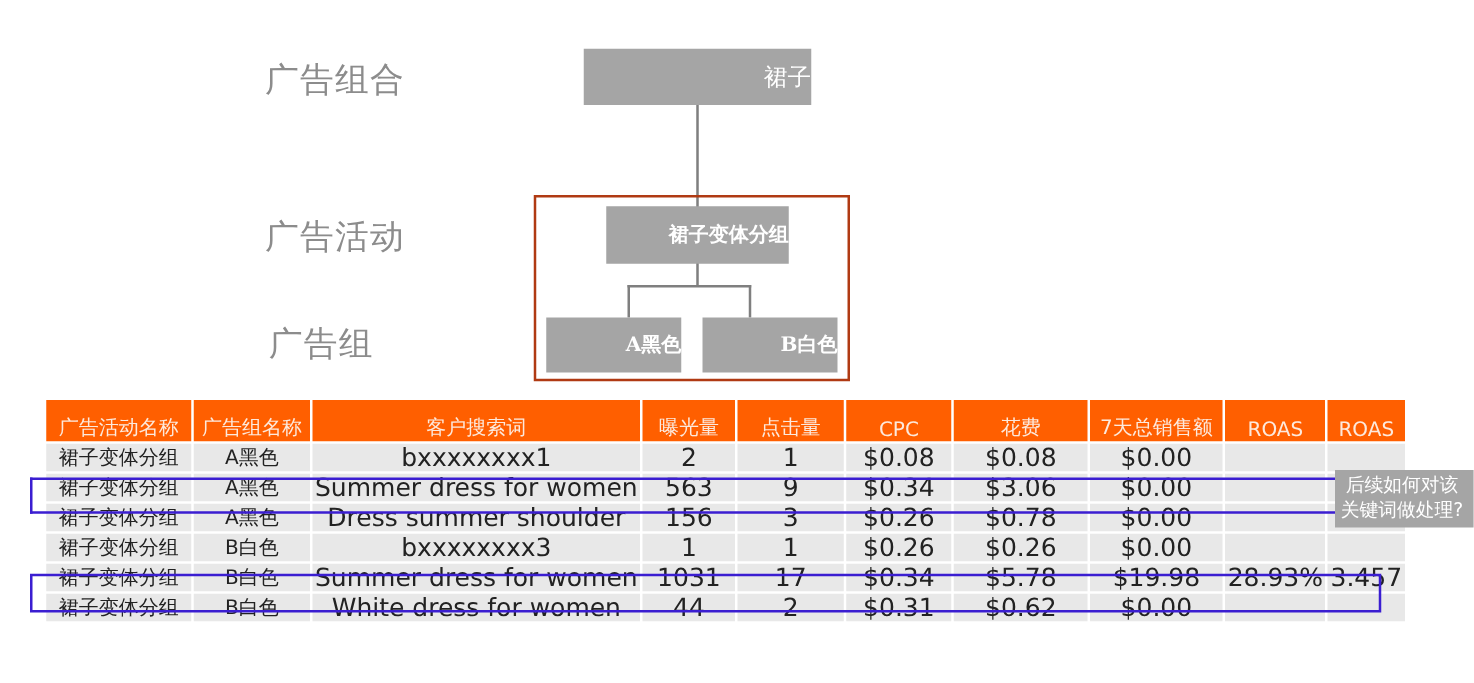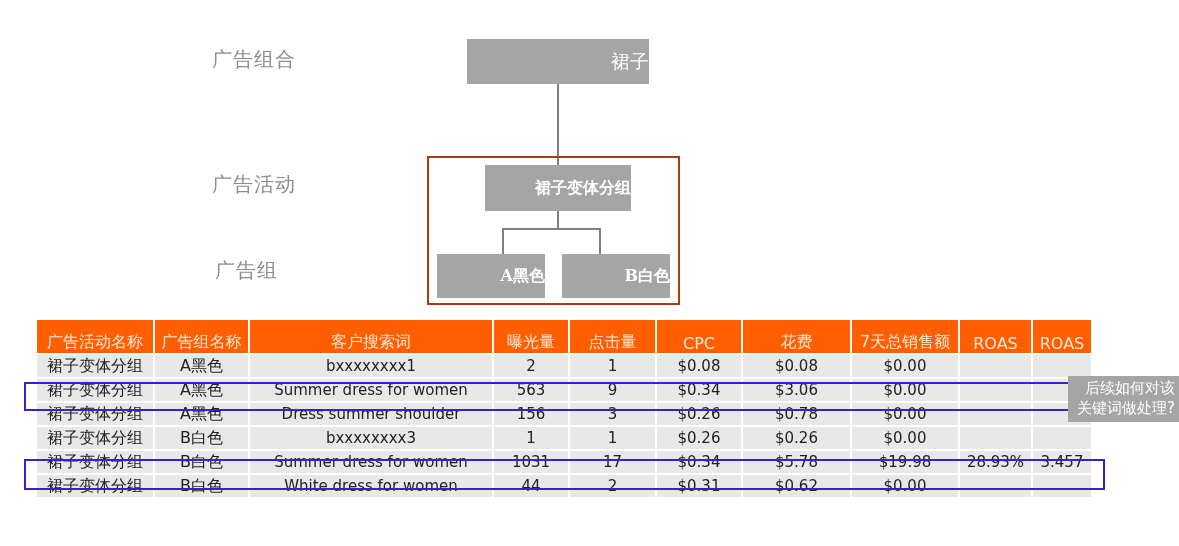--- a/index.html
+++ b/index.html
@@ -1,35 +1,35 @@
 <!DOCTYPE html>
 <html><head>
 <meta charset="utf-8">
 <style>
   html, body { margin:0; padding:0; }
   body { width:1179px; height:546px; background:#ffffff; position:relative; overflow:hidden;
          font-family: "DejaVu Sans", "Liberation Sans", sans-serif; }
   .level-label { position:absolute; font-family:"DejaVu Serif", "Liberation Serif", serif;
-                 font-size:20px; color:#8c8c8c; letter-spacing:1px; }
+                 font-size:27px; color:#8c8c8c; letter-spacing:1px; }
   .node { position:absolute; background:#a5a5a5; color:#ffffff; display:flex;
           align-items:center; justify-content:flex-end; font-family:"DejaVu Serif","Liberation Serif",serif; }
   .node.top { font-size:19px; }
   .node.bold { font-weight:bold; font-size:16px; }
   .line { position:absolute; background:#7f7f7f; }
   .highlight-frame { position:absolute; border:2px solid #b03a13; box-sizing:border-box; }
   table.data { position:absolute; left:35px; top:318px; border-collapse:separate; border-spacing:2px;
                font-family:"DejaVu Sans","Liberation Sans",sans-serif; }
   table.data th { background:#ff5f00; color:#fde9dc; font-weight:normal; font-size:16px;
                   height:33px; padding:0 2px; vertical-align:bottom; text-align:center; white-space:nowrap; }
-  table.data td { background:#e8e8e8; color:#222; font-size:15px; height:22px; padding:0 2px;
+  table.data td { background:#e8e8e8; color:#222; font-size:20px; height:22px; padding:0 2px;
                   text-align:center; white-space:nowrap; line-height:22px; }
   table.data td.cn { font-size:16px; }
   .row-box { position:absolute; border:2px solid #3b1ed1; box-sizing:border-box; }
   .callout { position:absolute; left:1068px; top:376px; width:111px; height:46px; background:#a5a5a5;
-             color:#ffffff; font-size:15px; line-height:20px; text-align:right; padding:2px 4px 0 0;
+             color:#ffffff; font-size:15px; line-height:20px; text-align:center; padding:2px 4px 0 0;
              box-sizing:border-box; }
 </style>
 </head>
 <body>
 
 <div class="level-label" style="left:212px;top:46px;">广告组合</div>
 <div class="level-label" style="left:212px;top:171px;font-family:Liberation Mono, monospace;">广告活动</div>
 <div class="level-label" style="left:215px;top:257px;">广告组</div>
 
 <div class="line" style="left:557px;top:84px;width:2px;height:82px;"></div>

